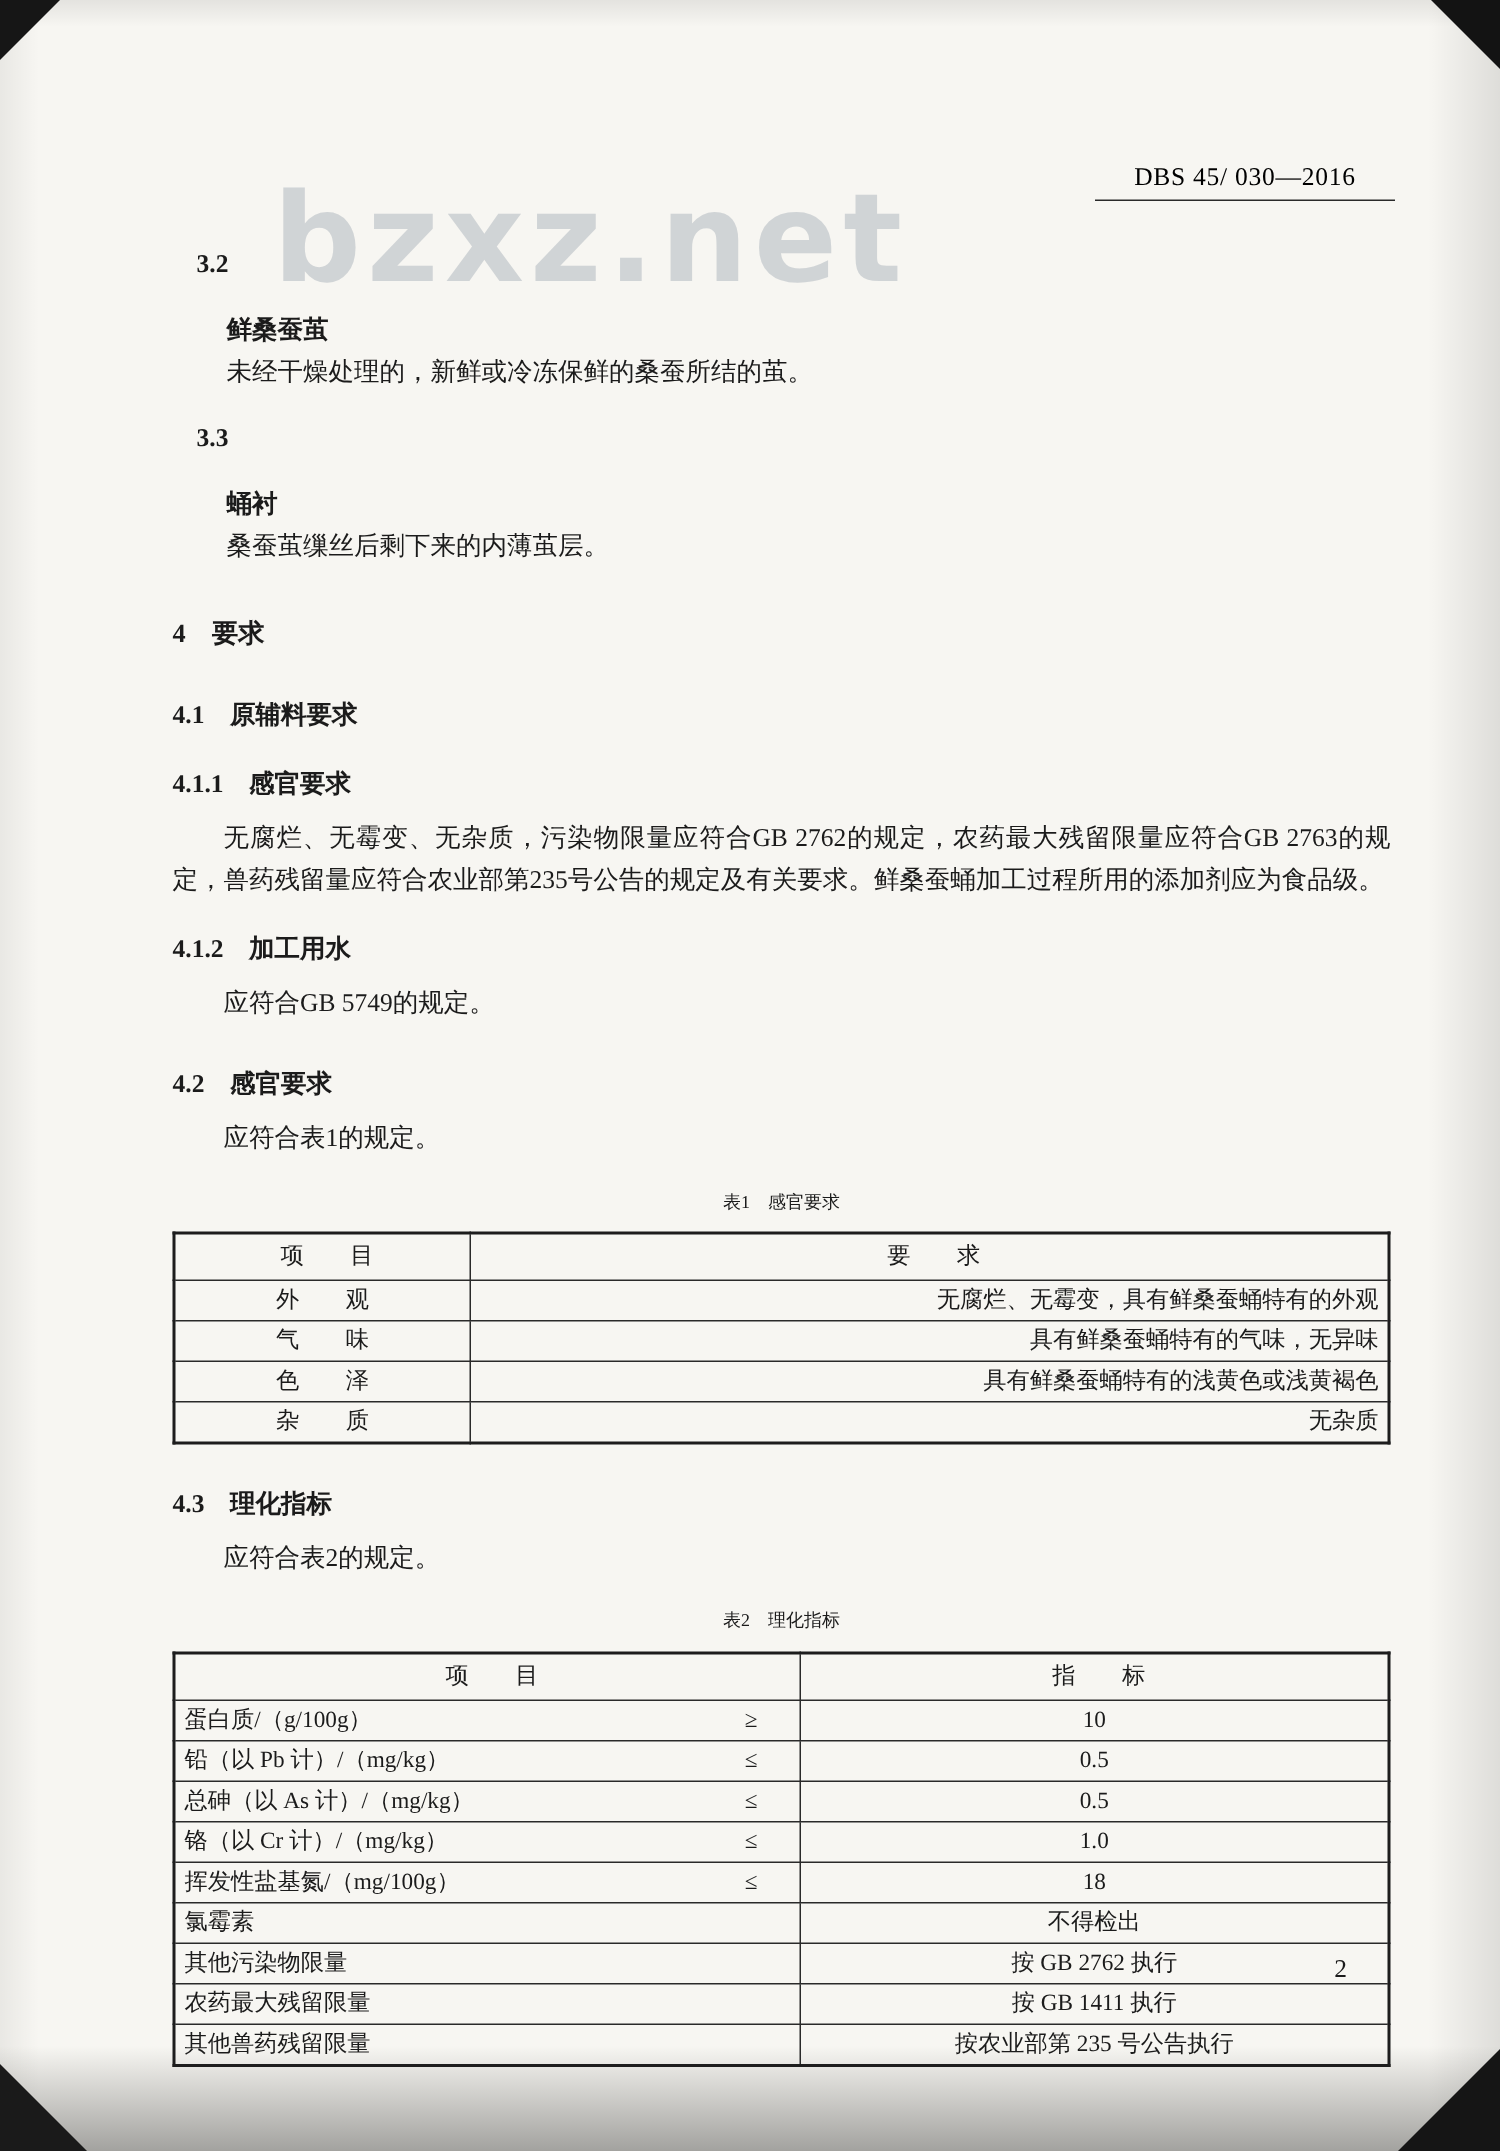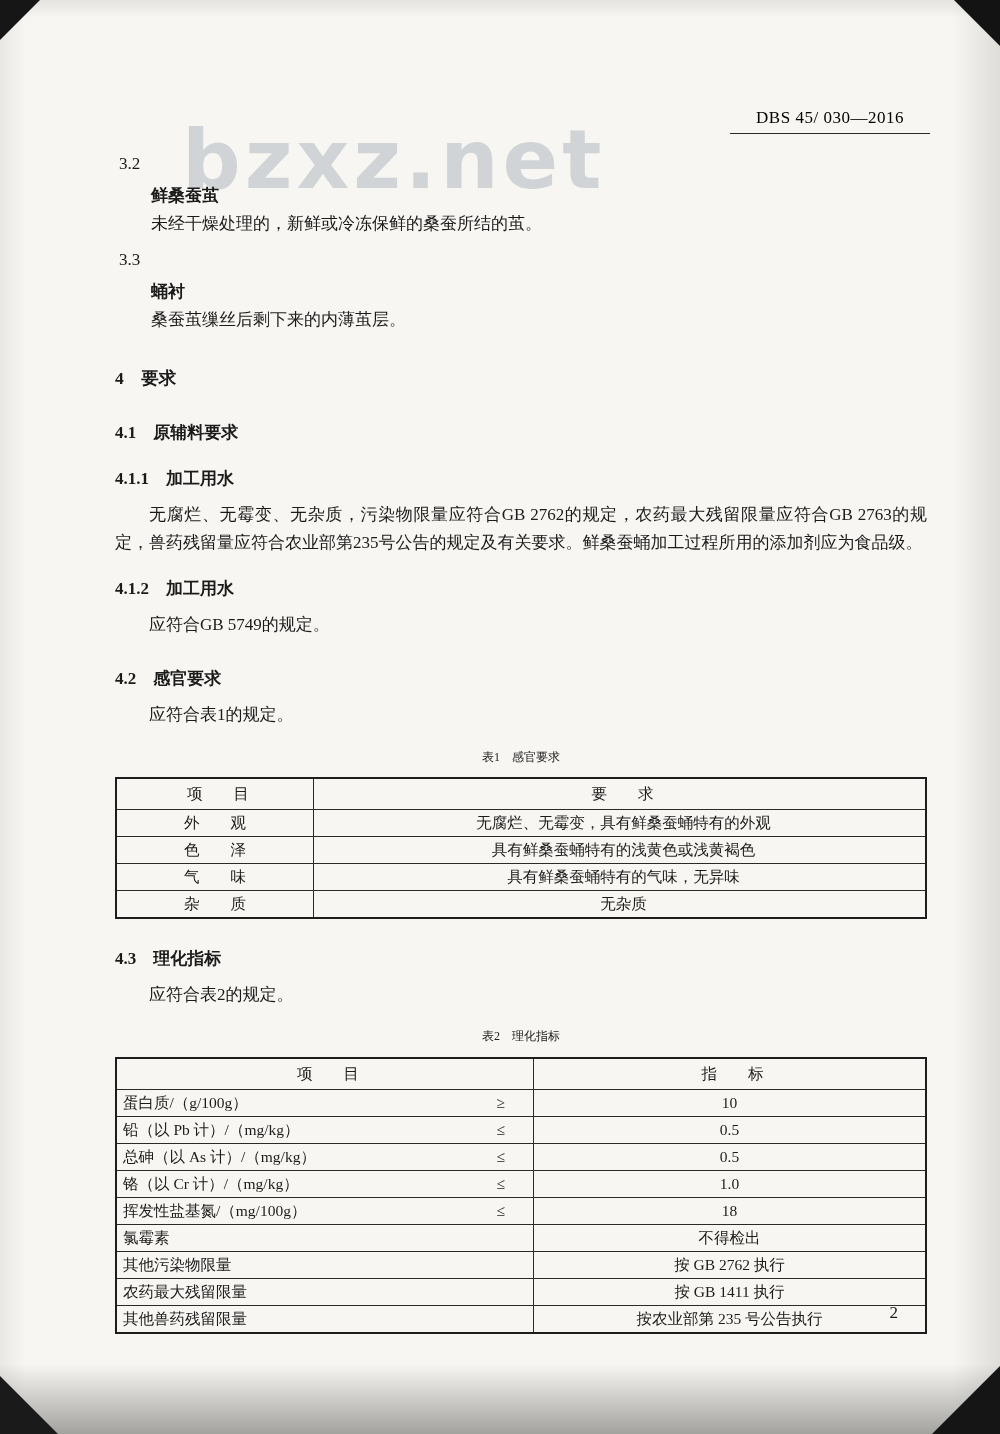--- a/index.html
+++ b/index.html
@@ -34,36 +34,36 @@
   .doc-header {
     position:absolute; top:108px; right:70px; z-index:2;
     width:200px; text-align:center; font-size:17px; letter-spacing:0.5px;
     padding-bottom:5px; border-bottom:1.5px solid #2a2a2a; color:#000000;
   }
 
   .content {
     position:absolute; left:115px; top:146px; width:812px; z-index:2;
     font-size:17px; line-height:1.65;
   }
-  .clause-num { font-weight:normal; margin:4px; }
+  .clause-num { font-weight:bold; margin:16px; }
   .term-name  { font-weight:bold; margin:0 0 0 36px; }
   .term-def   { margin:0 0 8px 36px; }
   .h1 { font-weight:bold; font-size:17.5px; margin:30px 0 0 0; }
   .h2 { font-weight:bold; margin:26px 0 0 0; }
   .h3 { font-weight:bold; margin:18px 0 0 0; }
   .body-p { margin:8px 0 0 0; text-indent:2em; text-align:justify; }
   .body-line { margin:8px 0 0 0; text-indent:2em; }
   .tbl-caption { margin:18px 0 10px 0; text-align:center; font-weight:normal; font-size:12px; }
 
   table { width:100%; border-collapse:collapse; font-size:15.5px; line-height:1.35;
     border:2px solid #1d1d1d; }
   th, td { border:1px solid #2a2a2a; padding:2px 6px; font-weight:normal; }
   thead th { height:26px; text-align:center;padding-left:12px; }
   .t1-item { width:178px; text-align:center; height:22px; }
-  .t1-req  { text-align:center; padding-left:14px; }
+  .t1-req  { text-align:right; padding-left:14px; }
   .t2-item { width:398px; height:22px; }
   .t2-item .cellflex { display:flex; justify-content:space-between; align-items:center; }
   .t2-item .sym { margin-right:22px; }
   .t2-val { text-align:center; }
 
   .page-number { position:absolute; top:1303px; right:102px; z-index:2; font-size:17px; }
 </style>
 </head>
 <body>
 
@@ -80,21 +80,21 @@
     <p class="term-def">未经干燥处理的，新鲜或冷冻保鲜的桑蚕所结的茧。</p>
 
     <p class="clause-num">3.3</p>
     <p class="term-name">蛹衬</p>
     <p class="term-def">桑蚕茧缫丝后剩下来的内薄茧层。</p>
 
     <p class="h1">4　要求</p>
 
     <p class="h2">4.1　原辅料要求</p>
 
-    <p class="h3">4.1.1　加工用水</p>
+    <p class="h3">4.1.1　感官要求</p>
     <p class="body-p">无腐烂、无霉变、无杂质，污染物限量应符合GB 2762的规定，农药最大残留限量应符合GB 2763的规定，兽药残留量应符合农业部第235号公告的规定及有关要求。鲜桑蚕蛹加工过程所用的添加剂应为食品级。</p>
 
     <p class="h3">4.1.2　加工用水</p>
     <p class="body-line">应符合GB 5749的规定。</p>
 
     <p class="h2">4.2　感官要求</p>
     <p class="body-line">应符合表1的规定。</p>
 
     <p class="tbl-caption">表1　感官要求</p>
 
@@ -104,26 +104,26 @@
           <th class="t1-item">项　　目</th>
           <th>要　　求</th>
         </tr>
       </thead>
       <tbody>
         <tr>
           <td class="t1-item">外　　观</td>
           <td class="t1-req">无腐烂、无霉变，具有鲜桑蚕蛹特有的外观</td>
         </tr>
         <tr>
+          <td class="t1-item">气　　味</td>
+          <td class="t1-req">具有鲜桑蚕蛹特有的气味，无异味</td>
+        </tr>
+        <tr>
           <td class="t1-item">色　　泽</td>
           <td class="t1-req">具有鲜桑蚕蛹特有的浅黄色或浅黄褐色</td>
-        </tr>
-        <tr>
-          <td class="t1-item">气　　味</td>
-          <td class="t1-req">具有鲜桑蚕蛹特有的气味，无异味</td>
         </tr>
         <tr>
           <td class="t1-item">杂　　质</td>
           <td class="t1-req">无杂质</td>
         </tr>
       </tbody>
     </table>
 
     <p class="h2">4.3　理化指标</p>
     <p class="body-line">应符合表2的规定。</p>

